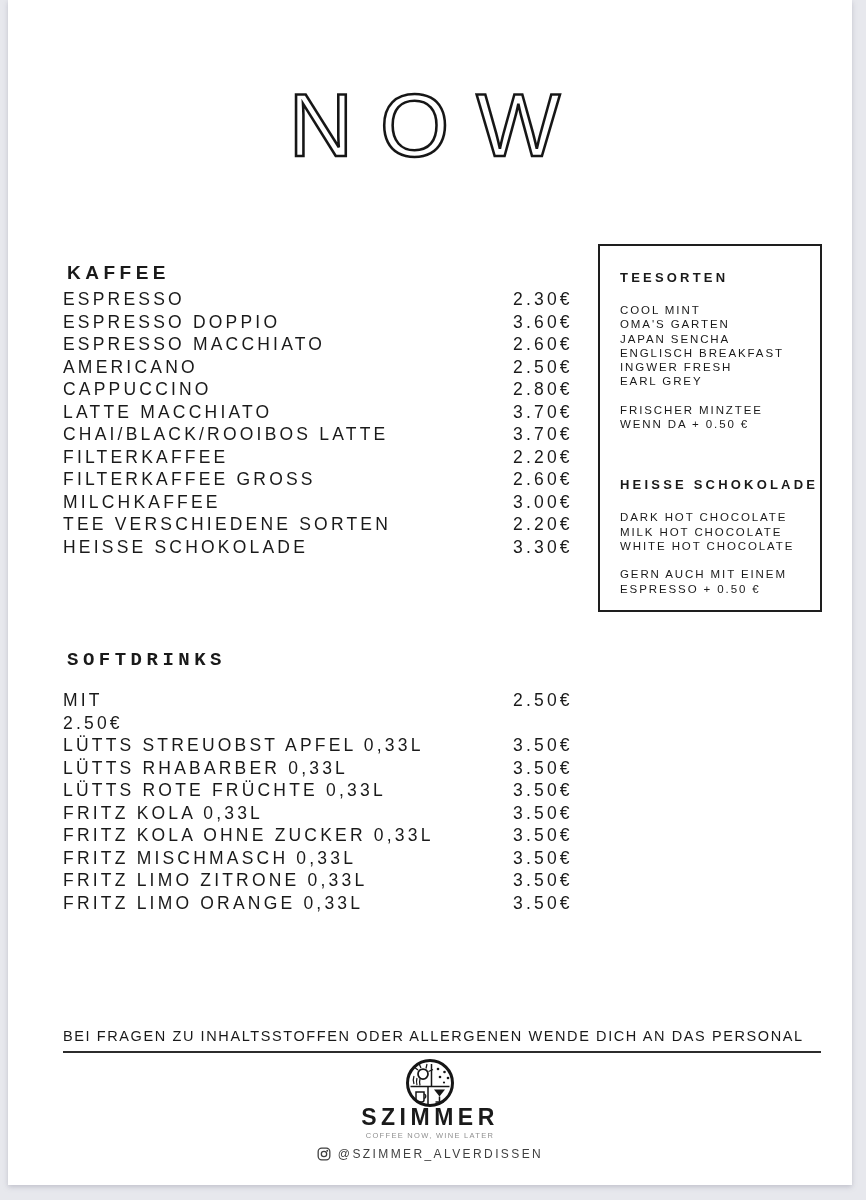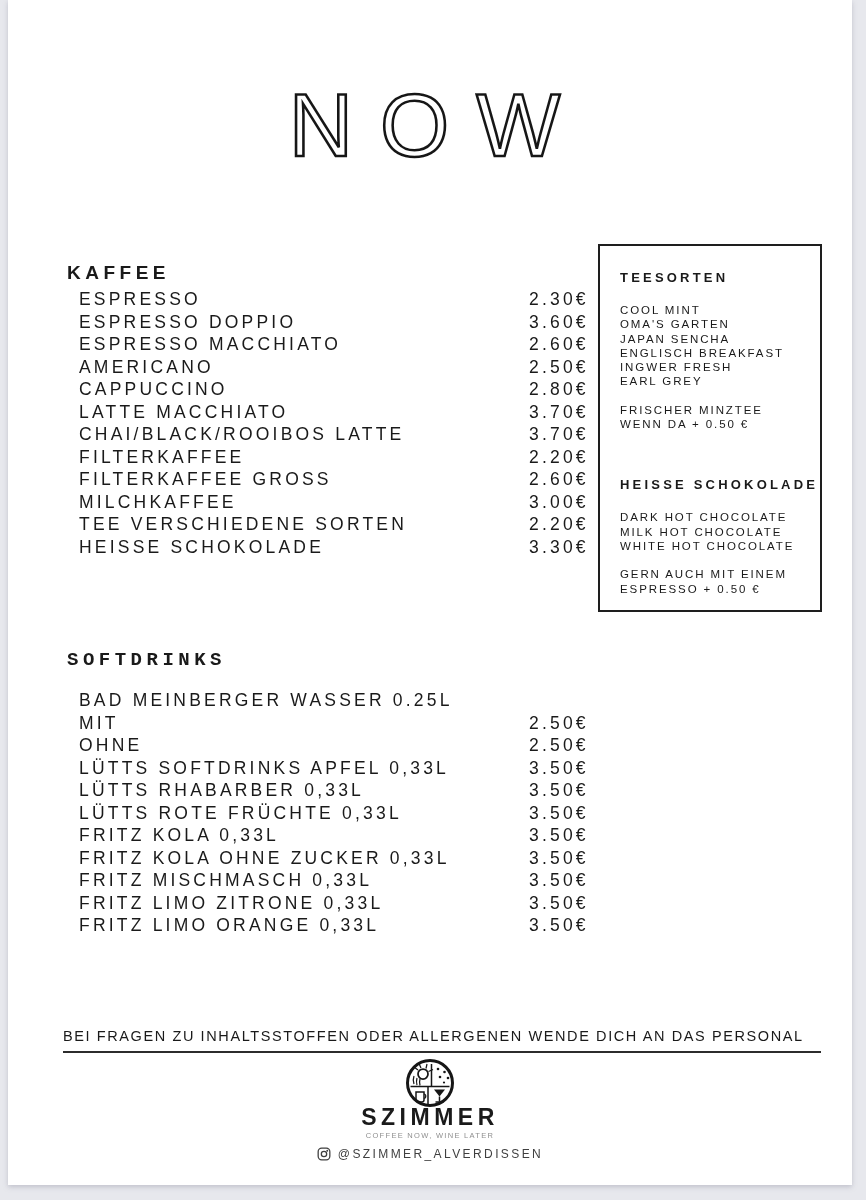--- a/index.html
+++ b/index.html
@@ -33,21 +33,21 @@
     position: absolute; left: 55px; width: 520px;
     margin: 0; padding: 0; list-style: none;
   }
   .kaffee-items { top: 288px; }
   .soft-items   { top: 689px; }
   .item-row {
     display: flex; align-items: baseline;
     height: 22.55px; line-height: 22.55px;
     font-size: 17.5px; letter-spacing: 3.2px; white-space: nowrap;
   }
-  .item-name  { flex: 0 0 450px; overflow: visible; margin-left: 16px; }
+  .item-name  { flex: 0 0 450px; overflow: visible; }
   .item-price { flex: 1; }
   
   .sidebox {
     position: absolute; left: 590px; top: 233px;
     width: 224px; height: 368px;
     border: 2px solid #1e1e1e;
     box-sizing: border-box;
     padding: 24px 10px 0 20px;
     margin-top: 11px;
   }
@@ -197,37 +197,32 @@
       </ul>
     <div class="note-block">
       <div class="note">GERN AUCH MIT EINEM</div>
       <div class="note">ESPRESSO + 0.50 €</div>
     </div>
   </aside>
 
   <h2 class="sec-head soft-head">SOFTDRINKS</h2>
   <ul class="items soft-items">
 
-      <li class="item-row">
-        <span class="item-name">BAD MEINBERGER WASSER 0.25L</span>
-        <span class="item-price"></span>
-      </li>
 
       <li class="item-row">
         <span class="item-name">MIT</span>
         <span class="item-price">2.50€</span>
       </li>
 
       <li class="item-row">
-        <span class="item-name">OHNE</span>
         <span class="item-price">2.50€</span>
       </li>
 
       <li class="item-row">
-        <span class="item-name">LÜTTS SOFTDRINKS APFEL 0,33L</span>
+        <span class="item-name">LÜTTS STREUOBST APFEL 0,33L</span>
         <span class="item-price">3.50€</span>
       </li>
 
       <li class="item-row">
         <span class="item-name">LÜTTS RHABARBER 0,33L</span>
         <span class="item-price">3.50€</span>
       </li>
 
       <li class="item-row">
         <span class="item-name">LÜTTS ROTE FRÜCHTE 0,33L</span>

